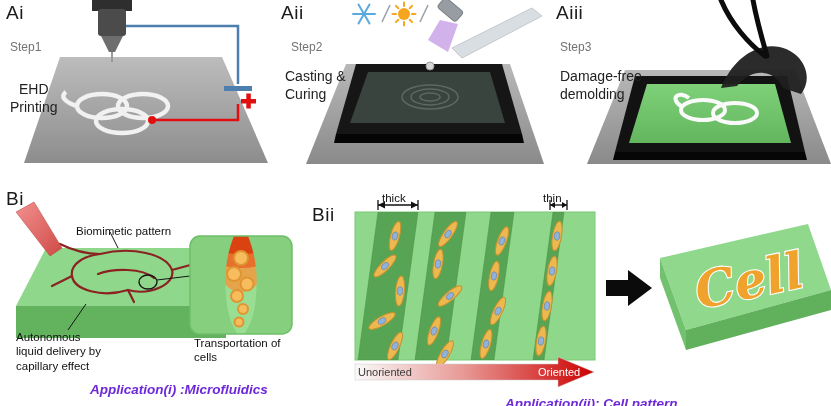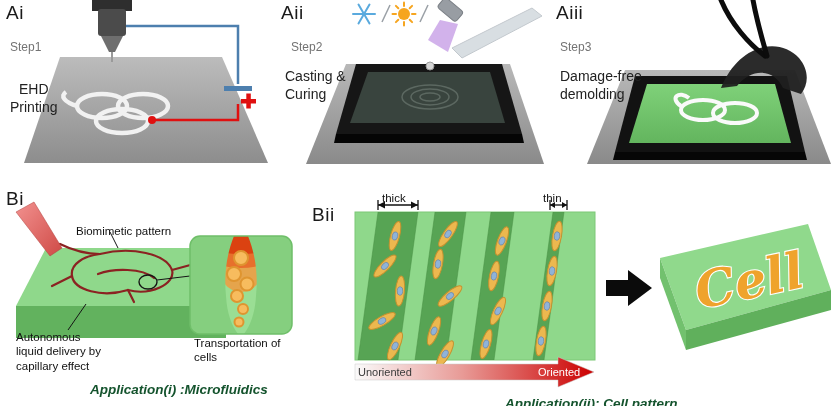--- a/index.html
+++ b/index.html
@@ -4,21 +4,21 @@
 <style>
   html,body{margin:0;padding:0;background:#ffffff;}
   .fig{position:relative;width:831px;height:406px;background:#ffffff;
        font-family:"Liberation Sans", sans-serif;overflow:hidden;}
   .abs{position:absolute;}
   svg.art{position:absolute;display:block;}
   .plabel{font-size:19px;color:#1a1a1a;letter-spacing:.5px;}
   .step{font-size:12px;color:#737373;}
   .pname{font-size:14px;color:#222;white-space:pre-line;line-height:1.32;}
   .note{font-size:11.5px;color:#111;white-space:pre-line;line-height:1.25;}
-  .cap{font-size:13.5px;font-style:italic;font-weight:bold;color:#14532d;}
+  .cap{font-size:13.5px;font-style:italic;font-weight:bold;color:#6d28d9;}
   .onarrow{font-size:11px;}
 </style>
 </head>
 <body>
 
 <div class="fig">
 
   <svg class="art" style="left:0;top:0" width="278" height="186" viewBox="0 0 278 186">
     <defs>
       <linearGradient id="plat1" x1="0" y1="0" x2="0" y2="1">

